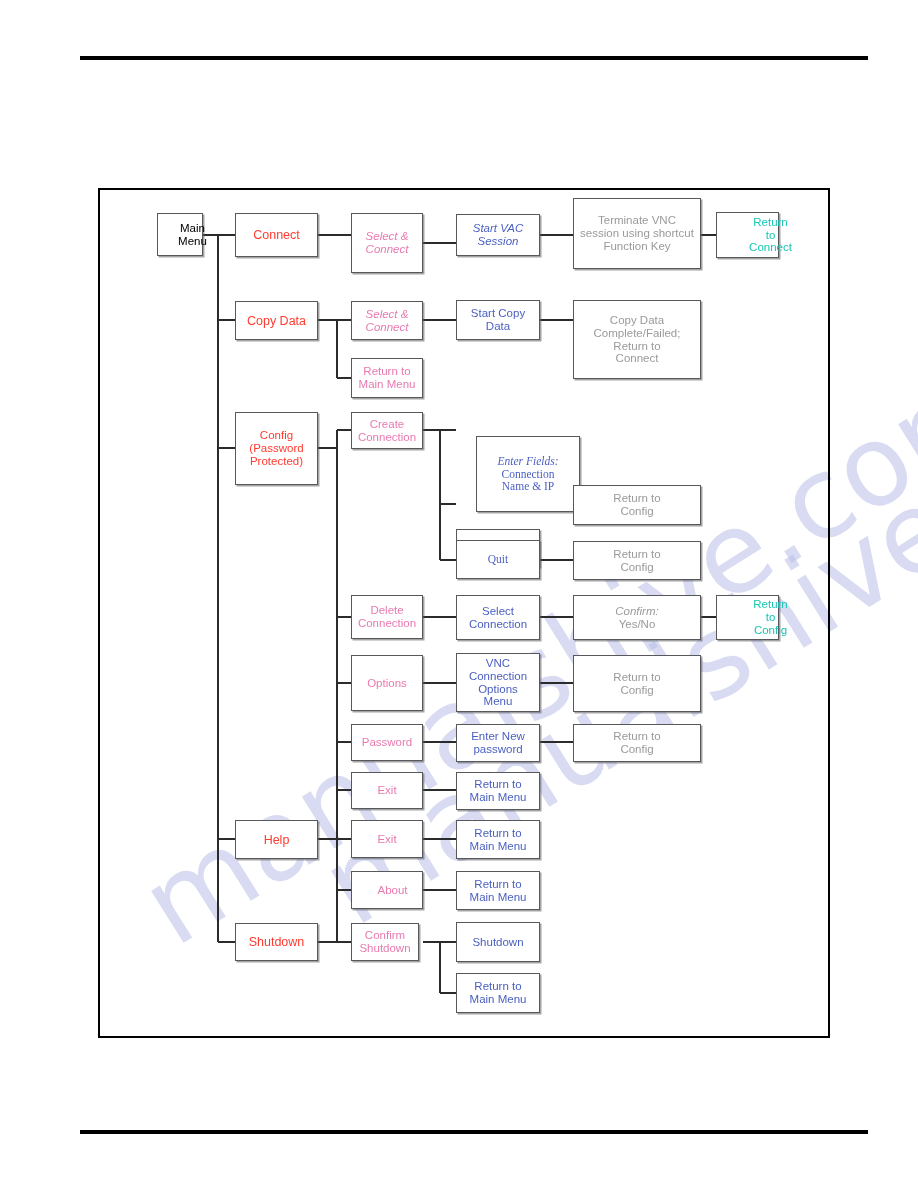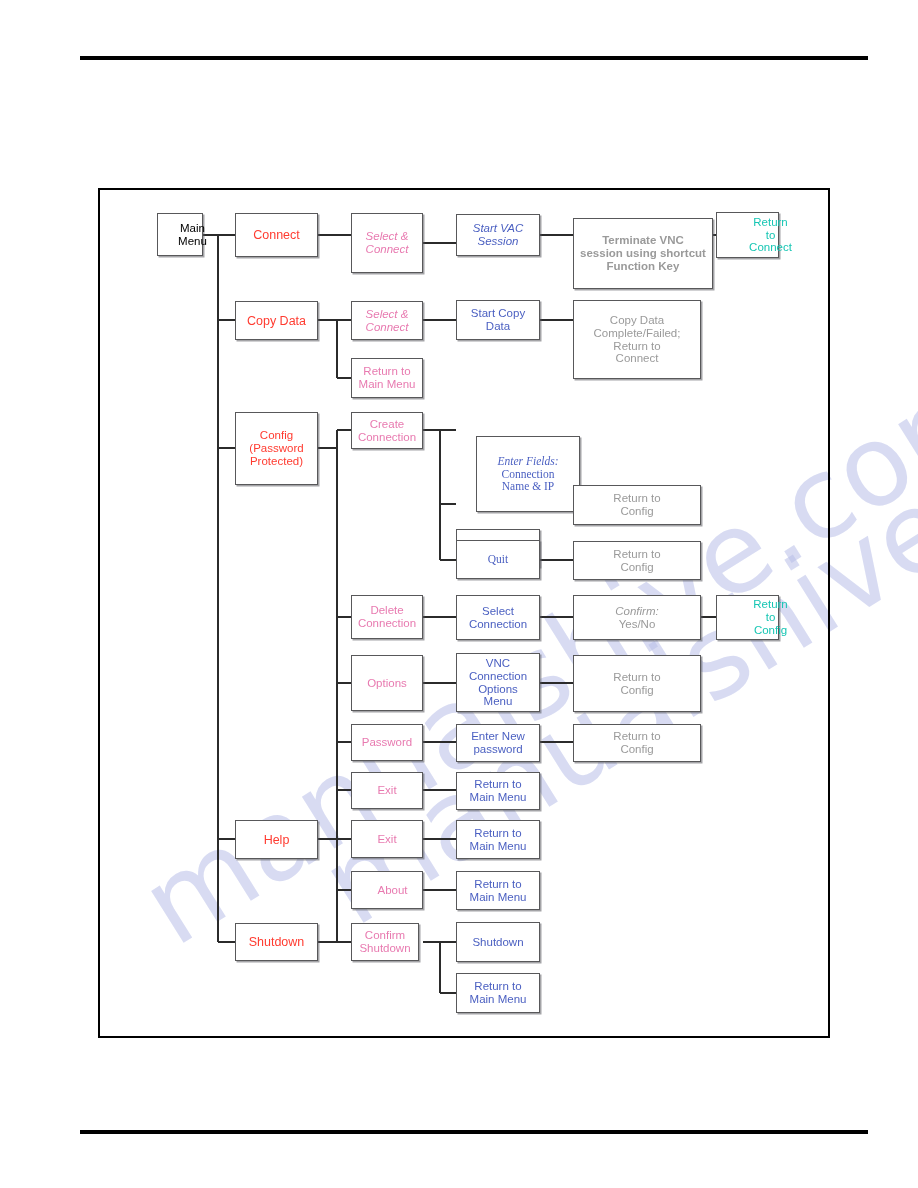--- a/index.html
+++ b/index.html
@@ -141,21 +141,21 @@
         <span>Select &amp;</span>
         <span>Connect</span>
       </div>
     </div>
     <div class="nd c-blue f-md italic" style="left: 456px; top: 214px; width: 84px; height: 42px;">
       <div>
         <span>Start VAC</span>
         <span>Session</span>
       </div>
     </div>
-    <div class="nd c-gray f-md" style="left: 573px; top: 218px; width: 140px; height: 71px; font-weight: bold;">
+    <div class="nd c-gray f-md" style="left: 573px; top: 198px; width: 128px; height: 71px;">
       <div>
         <span>Terminate VNC</span>
         <span>session using shortcut</span>
         <span>Function Key</span>
       </div>
     </div>
     <div class="nd c-teal f-md" style="left: 716px; top: 212px; width: 63px; height: 46px;">
       <div>
         <span>Return</span>
         <span>to</span>

